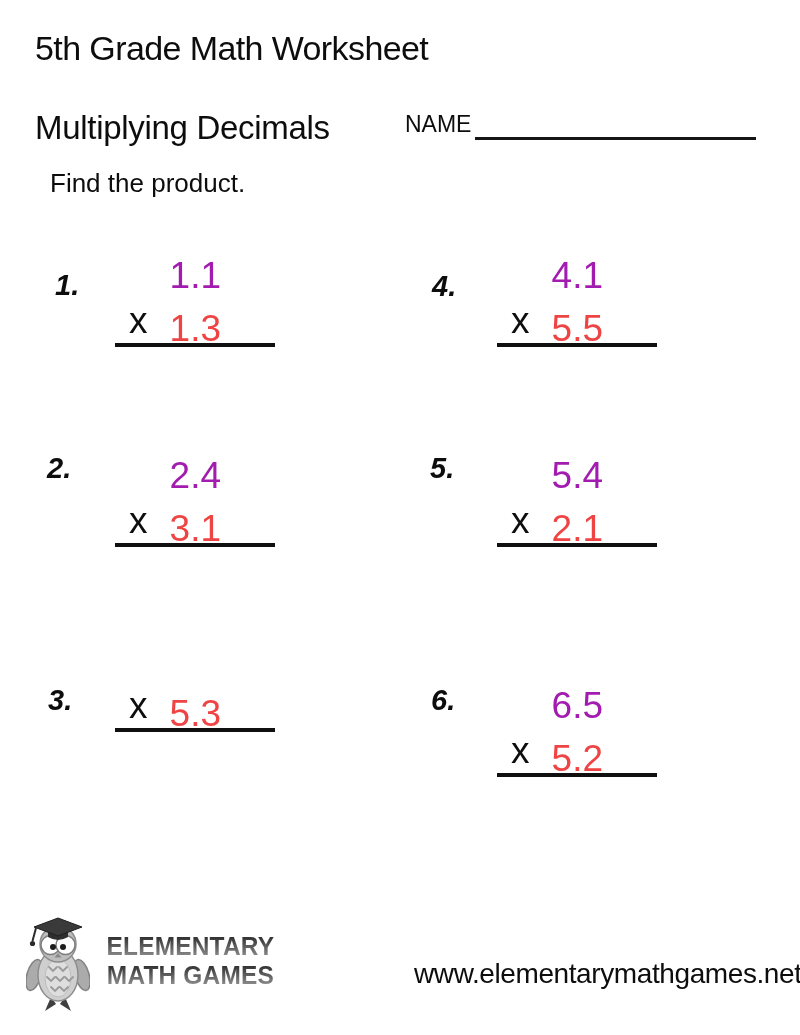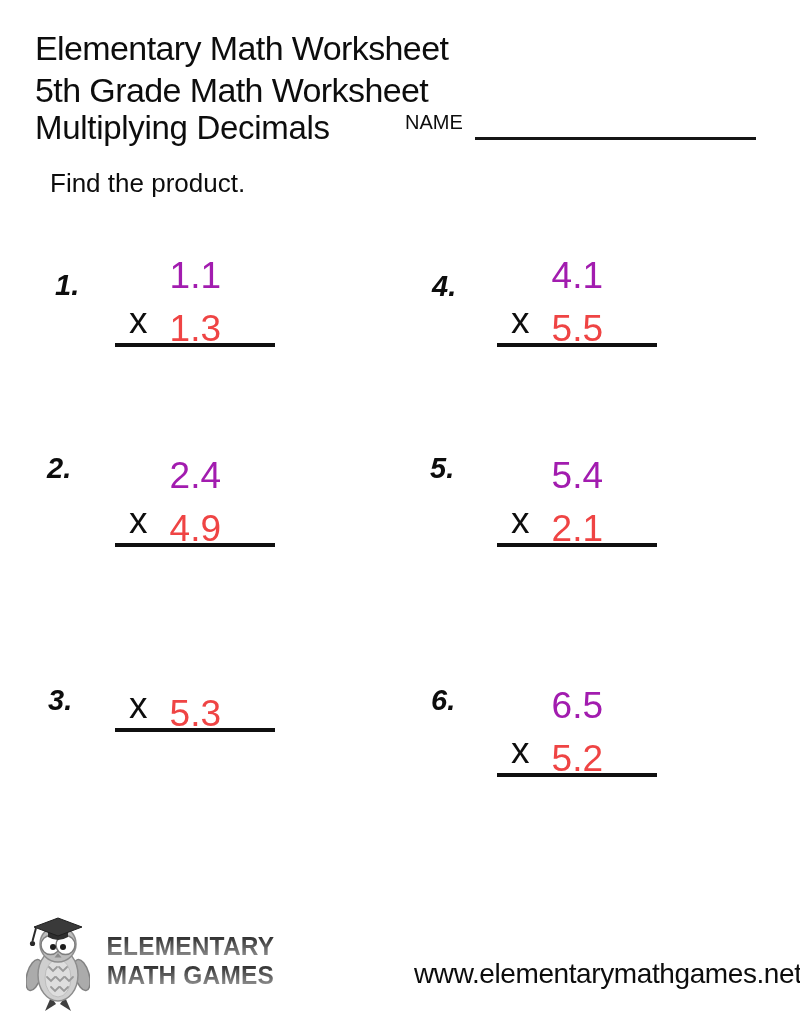--- a/index.html
+++ b/index.html
@@ -13,21 +13,21 @@
   .title-block { position:absolute; left:35px; top:27px; }
   .title-line {
     font-size:34px; line-height:42px; letter-spacing:-0.6px;
     color:#0d0d0d; white-space:nowrap;
   }
   .topic {
     position:absolute; left:35px; top:109px; font-size:33px;
     letter-spacing:-0.3px; color:#0d0d0d; white-space:nowrap;
   }
   .name-label {
-    position:absolute; left:405px; top:111px; font-size:20px; color:#0d0d0d;
+    position:absolute; left:405px; top:111px; font-size:23px; color:#0d0d0d;
   }
   .name-line {
     position:absolute; left:475px; top:137px; width:281px; height:3px;
     background:#151515;
   }
   
   .instruction {
     position:absolute; left:50px; top:168px; font-size:26px; color:#0d0d0d;
     white-space:nowrap;
     text-align:center;
@@ -78,21 +78,20 @@
     position:absolute; left:414px; top:959px; font-size:28px; line-height:30px;
     letter-spacing:-0.4px; color:#0d0d0d; white-space:nowrap;
   }
 </style>
 </head>
 <body>
 
 <div class="page">
 
   <div class="title-block">
-    <div class="title-line">Elementary Math Worksheet</div>
     <div class="title-line">5th Grade Math Worksheet</div>
   </div>
   <div class="topic">Multiplying Decimals</div>
   <div class="name-label">NAME</div>
   <div class="name-line"></div>
 
   <div class="instruction">Find the product.</div>
 
   <div class="problem p1">
     <span class="num">1.</span>
@@ -117,21 +116,21 @@
       <div class="answer-line"></div>
     </div>
   </div>
 
   <div class="problem p2">
     <span class="num">2.</span>
     <div class="work">
       <div class="operand-top">2.4</div>
       <div class="row2">
         <span class="op">x</span>
-        <span class="operand-bottom">4.9</span>
+        <span class="operand-bottom">3.1</span>
       </div>
       <div class="answer-line"></div>
     </div>
   </div>
 
   <div class="problem p5">
     <span class="num">5.</span>
     <div class="work">
       <div class="operand-top">5.4</div>
       <div class="row2">

